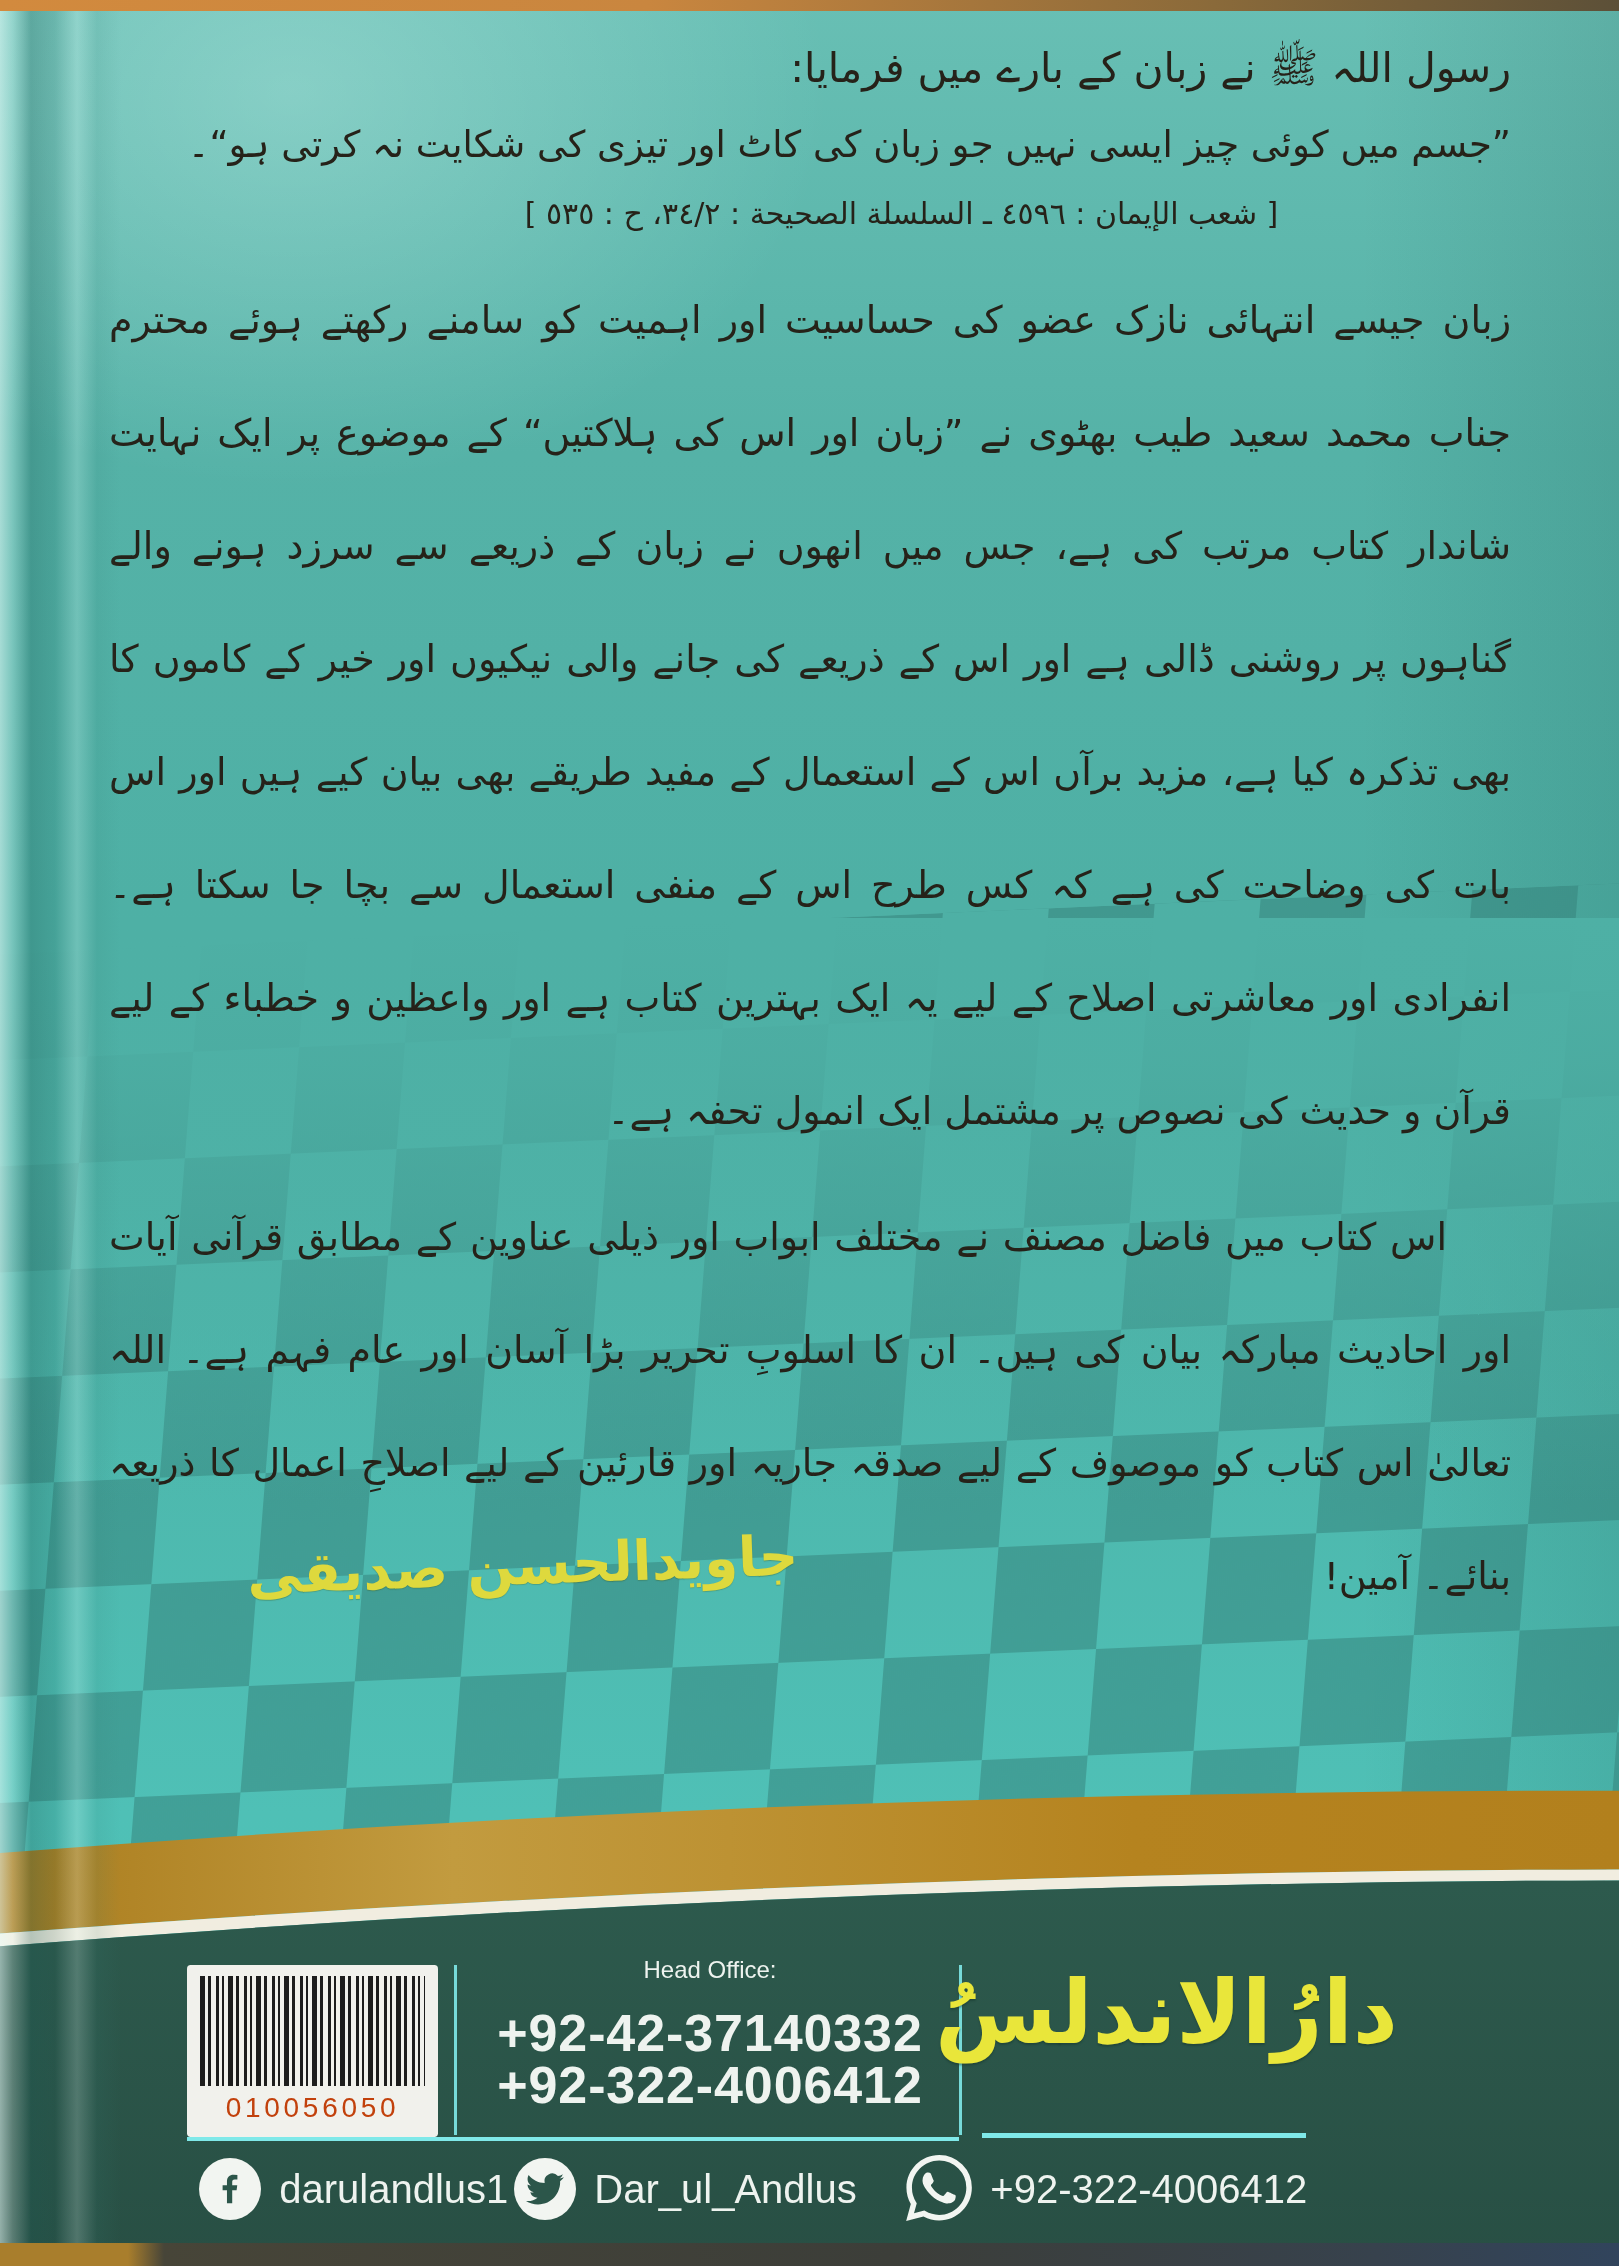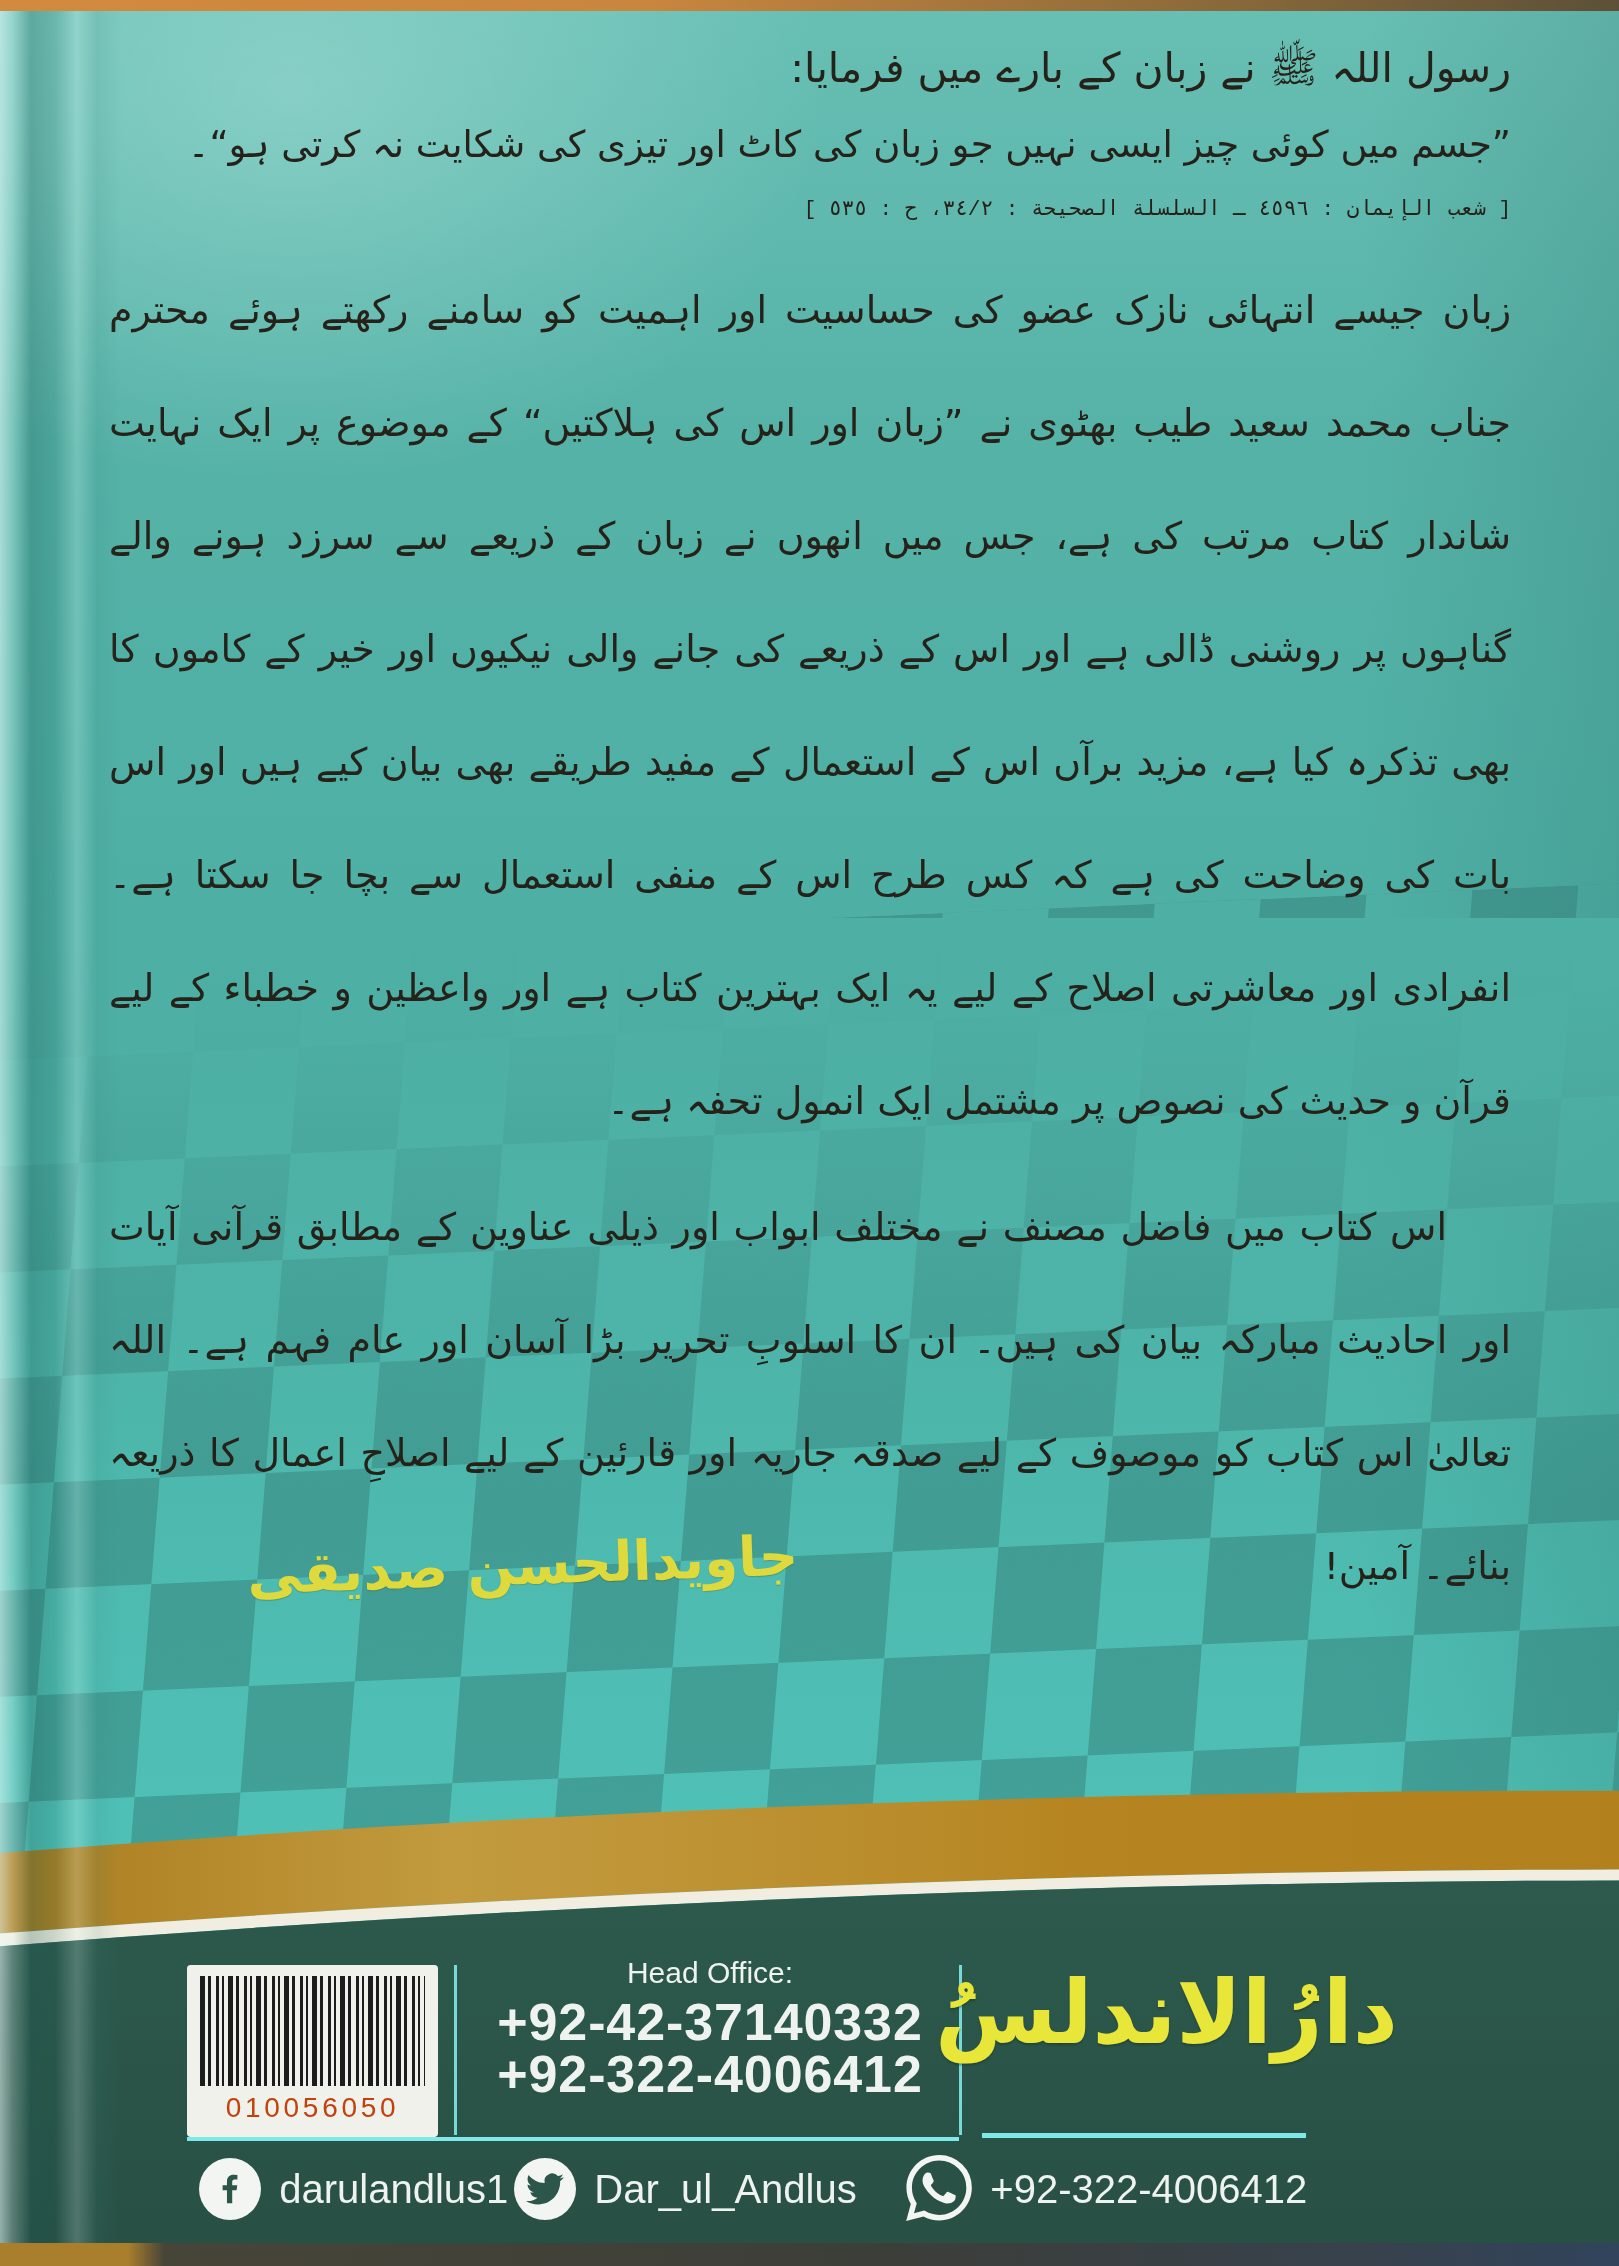--- a/index.html
+++ b/index.html
@@ -25,38 +25,38 @@
       rgba(55,128,120,0.12) 97px,rgba(0,0,0,0) 121px);}
   .edge-top{position:absolute;left:0;top:0;width:100%;height:11px;z-index:9;
     background:linear-gradient(90deg,#d28a3e 0%,#c9863f 40%,#8a6a3a 75%,#5c5038 100%);}
   .edge-bottom{position:absolute;left:0;bottom:0;width:100%;height:23px;z-index:9;
     background:linear-gradient(90deg,#a97e2c 0px,#a97e2c 128px,#474538 164px,#3c3e39 55%,#37424d 85%,#31445c 100%);}
   
   .cover-text{position:absolute;top:37px;right:108px;width:1402px;z-index:5;
     direction:rtl;color:#262219;}
   .intro{font-size:41px;margin:0 0 14.6px 0;line-height:1.55;}
   .quote{font-size:37px;margin:0 0 22px 0;line-height:1.6;}
-  .ref{font-size:21px;margin:0 0 33px 0;padding-left:183px;letter-spacing:0.9px;font-family:Liberation Mono, monospace;}
+  .ref{font-size:30px;margin:0 0 33px 0;text-align:center;padding-left:183px;letter-spacing:0.9px;}
   .para{font-size:38px;line-height:113px;text-align:justify;margin:0;}
   .p2{margin-top:12.8px;text-indent:64px;}
   .signature{position:absolute;left:247px;top:1533px;z-index:6;
     font-size:55px;font-weight:bold;color:#ded93d;direction:rtl;transform:rotate(-2deg);
     text-shadow:0 0.9px 0.9px rgba(60,90,30,0.35);}
   
   .footer{position:absolute;inset:0;z-index:7;font-family:"Liberation Sans",sans-serif;color:#eef3ef;}
   .barcode{position:absolute;left:187px;top:1965px;width:251px;height:172px;background:#f1f1ec;
     border-radius:3.7px;box-sizing:border-box;padding:11px 12.8px 3.7px 12.8px;}
   .bars{height:110px;
     background:repeating-linear-gradient(90deg,#1d1d1d 0 4.6px,#f1f1ec 4.6px 8.2px,#1d1d1d 8.2px 11px,
       #f1f1ec 11px 16.4px,#1d1d1d 16.4px 19px,#f1f1ec 19px 22px,#1d1d1d 22px 24px,#f1f1ec 24px 28px);}
   .barcode-num{margin-top:5.5px;text-align:center;font-size:28px;color:#c2410c;letter-spacing:3.7px;}
   .vline{position:absolute;width:2.7px;height:170px;top:1965px;background:#7fe9e9;opacity:0.9;}
   .v1{left:454px;} .v2{left:959px;}
   .contact{position:absolute;left:461px;top:1956px;width:498px;text-align:center;}
-  .ho{font-size:30px;margin-bottom:6px;}
+  .ho{font-size:24px;margin-bottom:23px;}
   .ph{font-size:52px;font-weight:bold;line-height:52px;letter-spacing:0.9px;}
   .em{font-size:36px;margin-top:5.5px;}
   .logo{position:absolute;left:969px;top:1961px;width:429px;text-align:left;direction:rtl;
     font-family:"DejaVu Sans",sans-serif;font-size:88px;font-weight:bold;color:#e9e63a;
     text-shadow:0 1.8px 1.8px rgba(20,50,40,0.4);}
   .logo-line{position:absolute;left:982px;top:2133px;width:324px;height:4.6px;background:#7fe9e9;}
   .hline{position:absolute;left:187px;top:2137px;width:772px;height:3.7px;background:#7fe9e9;}
   .social-group{position:absolute;top:2155px;display:flex;align-items:center;gap:18.3px;height:68px;}
   .sg-fb{left:199px;text-align:center;} .sg-tw{left:514px;} .sg-wa{left:906px;}
   .circle-icon{width:62px;height:62px;border-radius:50%;background:#f2f5f1;

